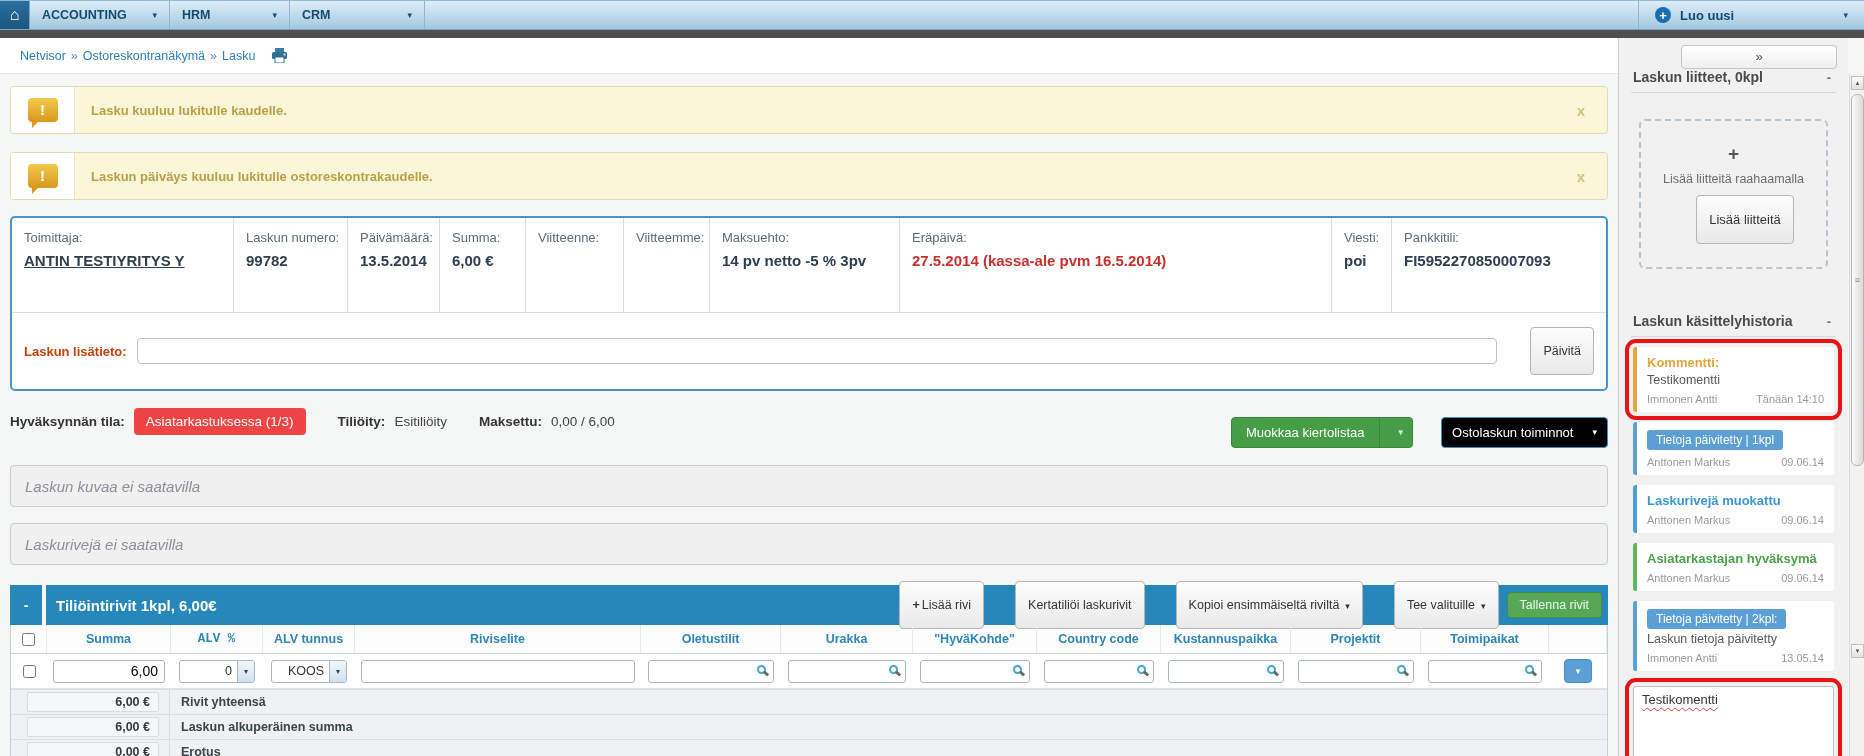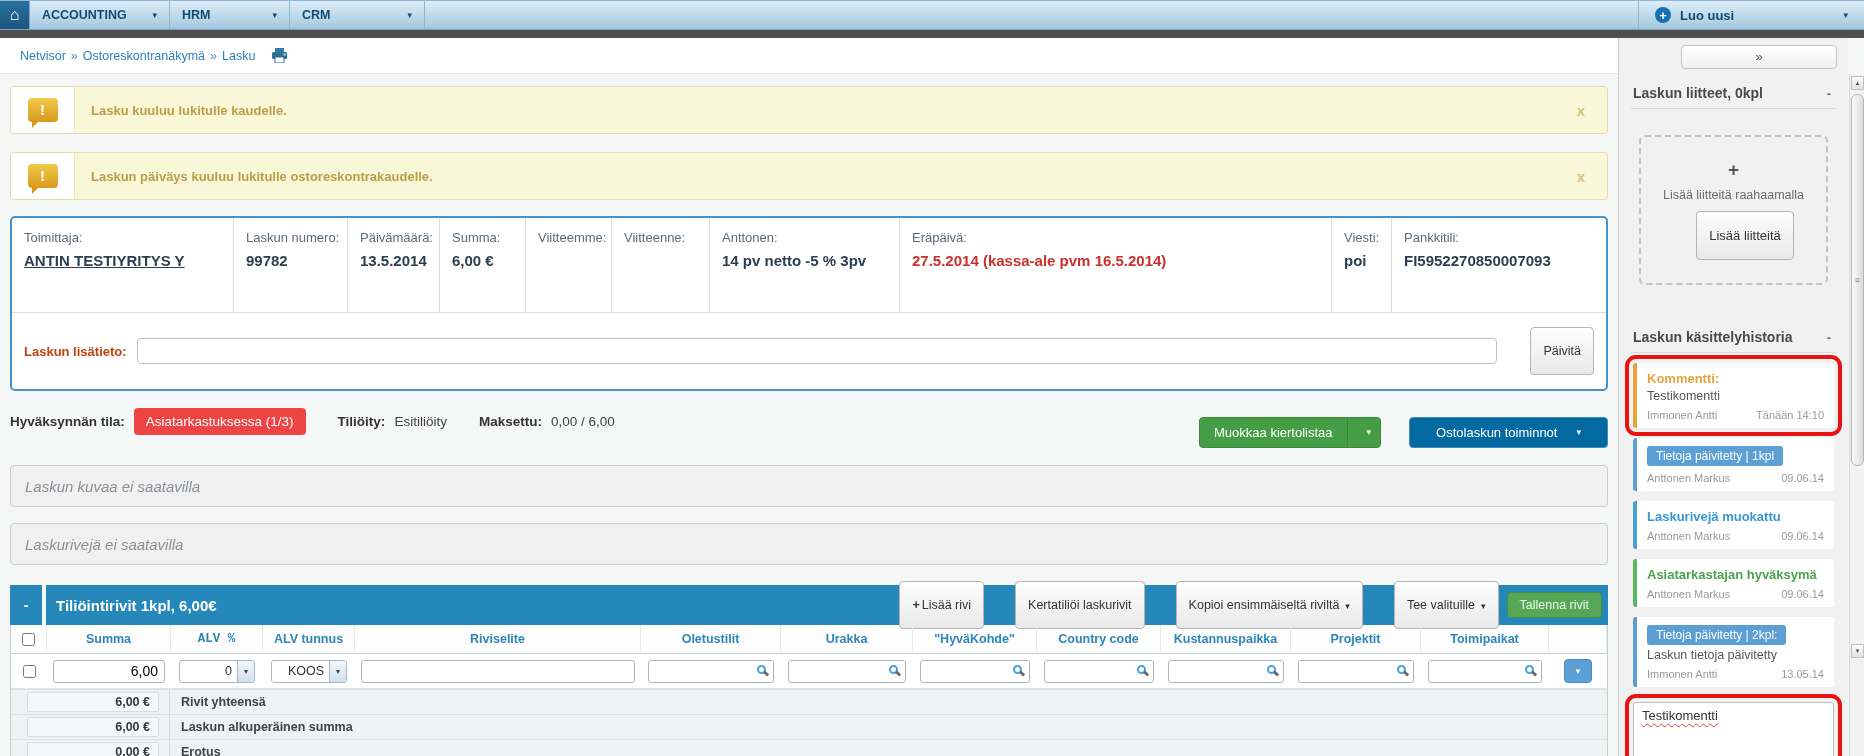--- a/index.html
+++ b/index.html
@@ -50,21 +50,21 @@
 
   .status-row { display:flex; align-items:center; margin-top:14px; gap:9px; height:32px; }
   .st-label { font-weight:bold; font-size:13.5px; color:#333; }
   .st-value { font-size:13.5px; color:#444; }
   .badge-approval { background:#ef4444; color:#fff; padding:6px 12px; border-radius:4px; font-size:13.5px; }
   .st-gap { width:14px; }
   .right-actions { margin-left:auto; display:flex; gap:28px;margin-top:22px; }
   .btn-green { display:flex; background:#459e45; border:1px solid #3a883a; border-radius:4px; color:#fff; font-size:13px; cursor:pointer; overflow:hidden; }
   .btn-green .bg-main { padding:7px 14px; }
   .btn-green .bg-caret { padding:7px 9px; border-left:1px solid #3a883a; font-size:9px; display:flex; align-items:center; }
-  .btn-blue { display:flex; align-items:center; gap:9px; background:#0369a1; border:1px solid #3d8ebf; border-radius:4px; color:#fff; font-size:13px; padding:7px 26px; cursor:pointer; }
+  .btn-blue { display:flex; align-items:center; gap:9px; background:#000000; border:1px solid #3d8ebf; border-radius:4px; color:#fff; font-size:13px; padding:7px 10px; cursor:pointer; }
   .btn-blue .nav-caret, .btn-green .nav-caret { color:#fff; }
 
   .placeholder-box { margin-top:28px; height:42px; background:#f0f0f0; border:1px solid #cccccc; border-radius:4px; display:flex; align-items:center; padding-left:14px; color:#8a9096; font-style:italic; font-size:15px; }
   .placeholder-box + .placeholder-box { margin-top:16px; }
 
   
   #grid { margin-top:20px; }
   .grid-head { display:flex; gap:4px; height:40px; }
   .ghd-collapse { width:32px; background:#2587ba; color:#fff; display:flex; align-items:center; justify-content:center; font-weight:bold; font-size:14px; cursor:pointer; }
   .ghd-bar { flex:1; background:#2587ba; display:flex; align-items:center; padding:0 6px 0 10px; gap:8px; }
@@ -89,21 +89,21 @@
   .mag::after { content:""; position:absolute; width:6px; height:3px; background:#6b6b6b; right:-5px; bottom:-3px; transform:rotate(40deg); border-radius:1px; }
   .rowend-btn { width:28px; height:24px; background:#5b9fd5; border:1px solid #4a8fc4; border-radius:4px; color:#fff; display:flex; align-items:center; justify-content:center; font-size:9px; cursor:pointer; }
   .gt-sum { display:flex; align-items:center; background:#eff1f2; border-top:1px solid #dcdfe2; height:25px; }
   .sum-amount { width:132px; margin-left:16px; background:#f6f7f8; border:1px solid #d9dcdf; border-radius:2px; text-align:right; padding:2px 8px; font-weight:bold; font-size:12.5px; color:#33393d; }
   .sum-div { width:1px; align-self:stretch; background:#d9dcdf; margin-left:10px; }
   .sum-label { padding-left:11px; font-weight:bold; font-size:12.5px; color:#3c4448; }
 
   
   #sidebar { left:1618px; top:38px; width:230px; height:718px; background:#f1f1f1; border-left:1px solid #cfcfcf; padding:0 12px; }
   .side-collapse { margin:7px 0 0 50px; width:156px; height:24px; border:1px solid #c5c5c5; border-radius:4px; background:linear-gradient(#ffffff,#efefef); color:#555; text-align:center; line-height:22px; font-size:13px; cursor:pointer; }
-  .side-head { display:flex; justify-content:space-between; align-items:center; margin-top:16px; padding:0 2px 7px; border-bottom:1px solid #d8d8d8; }
+  .side-head { display:flex; justify-content:space-between; align-items:center; padding:0 2px 7px; border-bottom:1px solid #d8d8d8; }
   .side-head .t { font-weight:bold; color:#4a4a4a; font-size:14px; }
   .side-head .m { color:#666; font-weight:bold; cursor:pointer; padding:0 3px; }
   .dropzone { margin:26px 8px 0; height:150px; border:2px dashed #b8c4ce; border-radius:6px; display:flex; flex-direction:column; align-items:center; justify-content:center; gap:9px; }
   .dz-plus { font-size:19px; color:#555; font-weight:bold; line-height:1; }
   .dz-text { font-size:12.5px; color:#6b6b6b; }
   #history-head { margin-top:44px; }
   .hcard { background:#fff; border-radius:3px; padding:8px 10px 7px; margin:10px 2px 0; border-left:4px solid #5b9fd5; }
   .hc-title { font-weight:bold; font-size:13px; }
   .hc-body { font-size:12.5px; color:#555; margin-top:3px; }
   .hc-meta { display:flex; justify-content:space-between; margin-top:6px; font-size:11px; color:#9a9a9a; }
@@ -192,30 +192,30 @@
           <div class="val">99782</div>
         </div>
         <div class="pf" style="width: 92px;">
           <div class="lbl">Päivämäärä:</div>
           <div class="val">13.5.2014</div>
         </div>
         <div class="pf" style="width: 86px;">
           <div class="lbl">Summa:</div>
           <div class="val">6,00 €</div>
         </div>
+        <div class="pf" style="width: 98px;">
+          <div class="lbl">Viitteenne:</div>
+          <div class="val"></div>
+        </div>
         <div class="pf" style="width: 86px;">
           <div class="lbl">Viitteemme:</div>
           <div class="val"></div>
         </div>
-        <div class="pf" style="width: 98px;">
-          <div class="lbl">Viitteenne:</div>
-          <div class="val"></div>
-        </div>
         <div class="pf" style="width: 190px;">
-          <div class="lbl">Anttonen:</div>
+          <div class="lbl">Maksuehto:</div>
           <div class="val">14 pv netto -5 % 3pv</div>
         </div>
         <div class="pf" style="width: 432px;">
           <div class="lbl">Eräpäivä:</div>
           <div class="val danger">27.5.2014 (kassa-ale pvm 16.5.2014)</div>
         </div>
         <div class="pf" style="width: 60px;">
           <div class="lbl">Viesti:</div>
           <div class="val">poi</div>
         </div>

